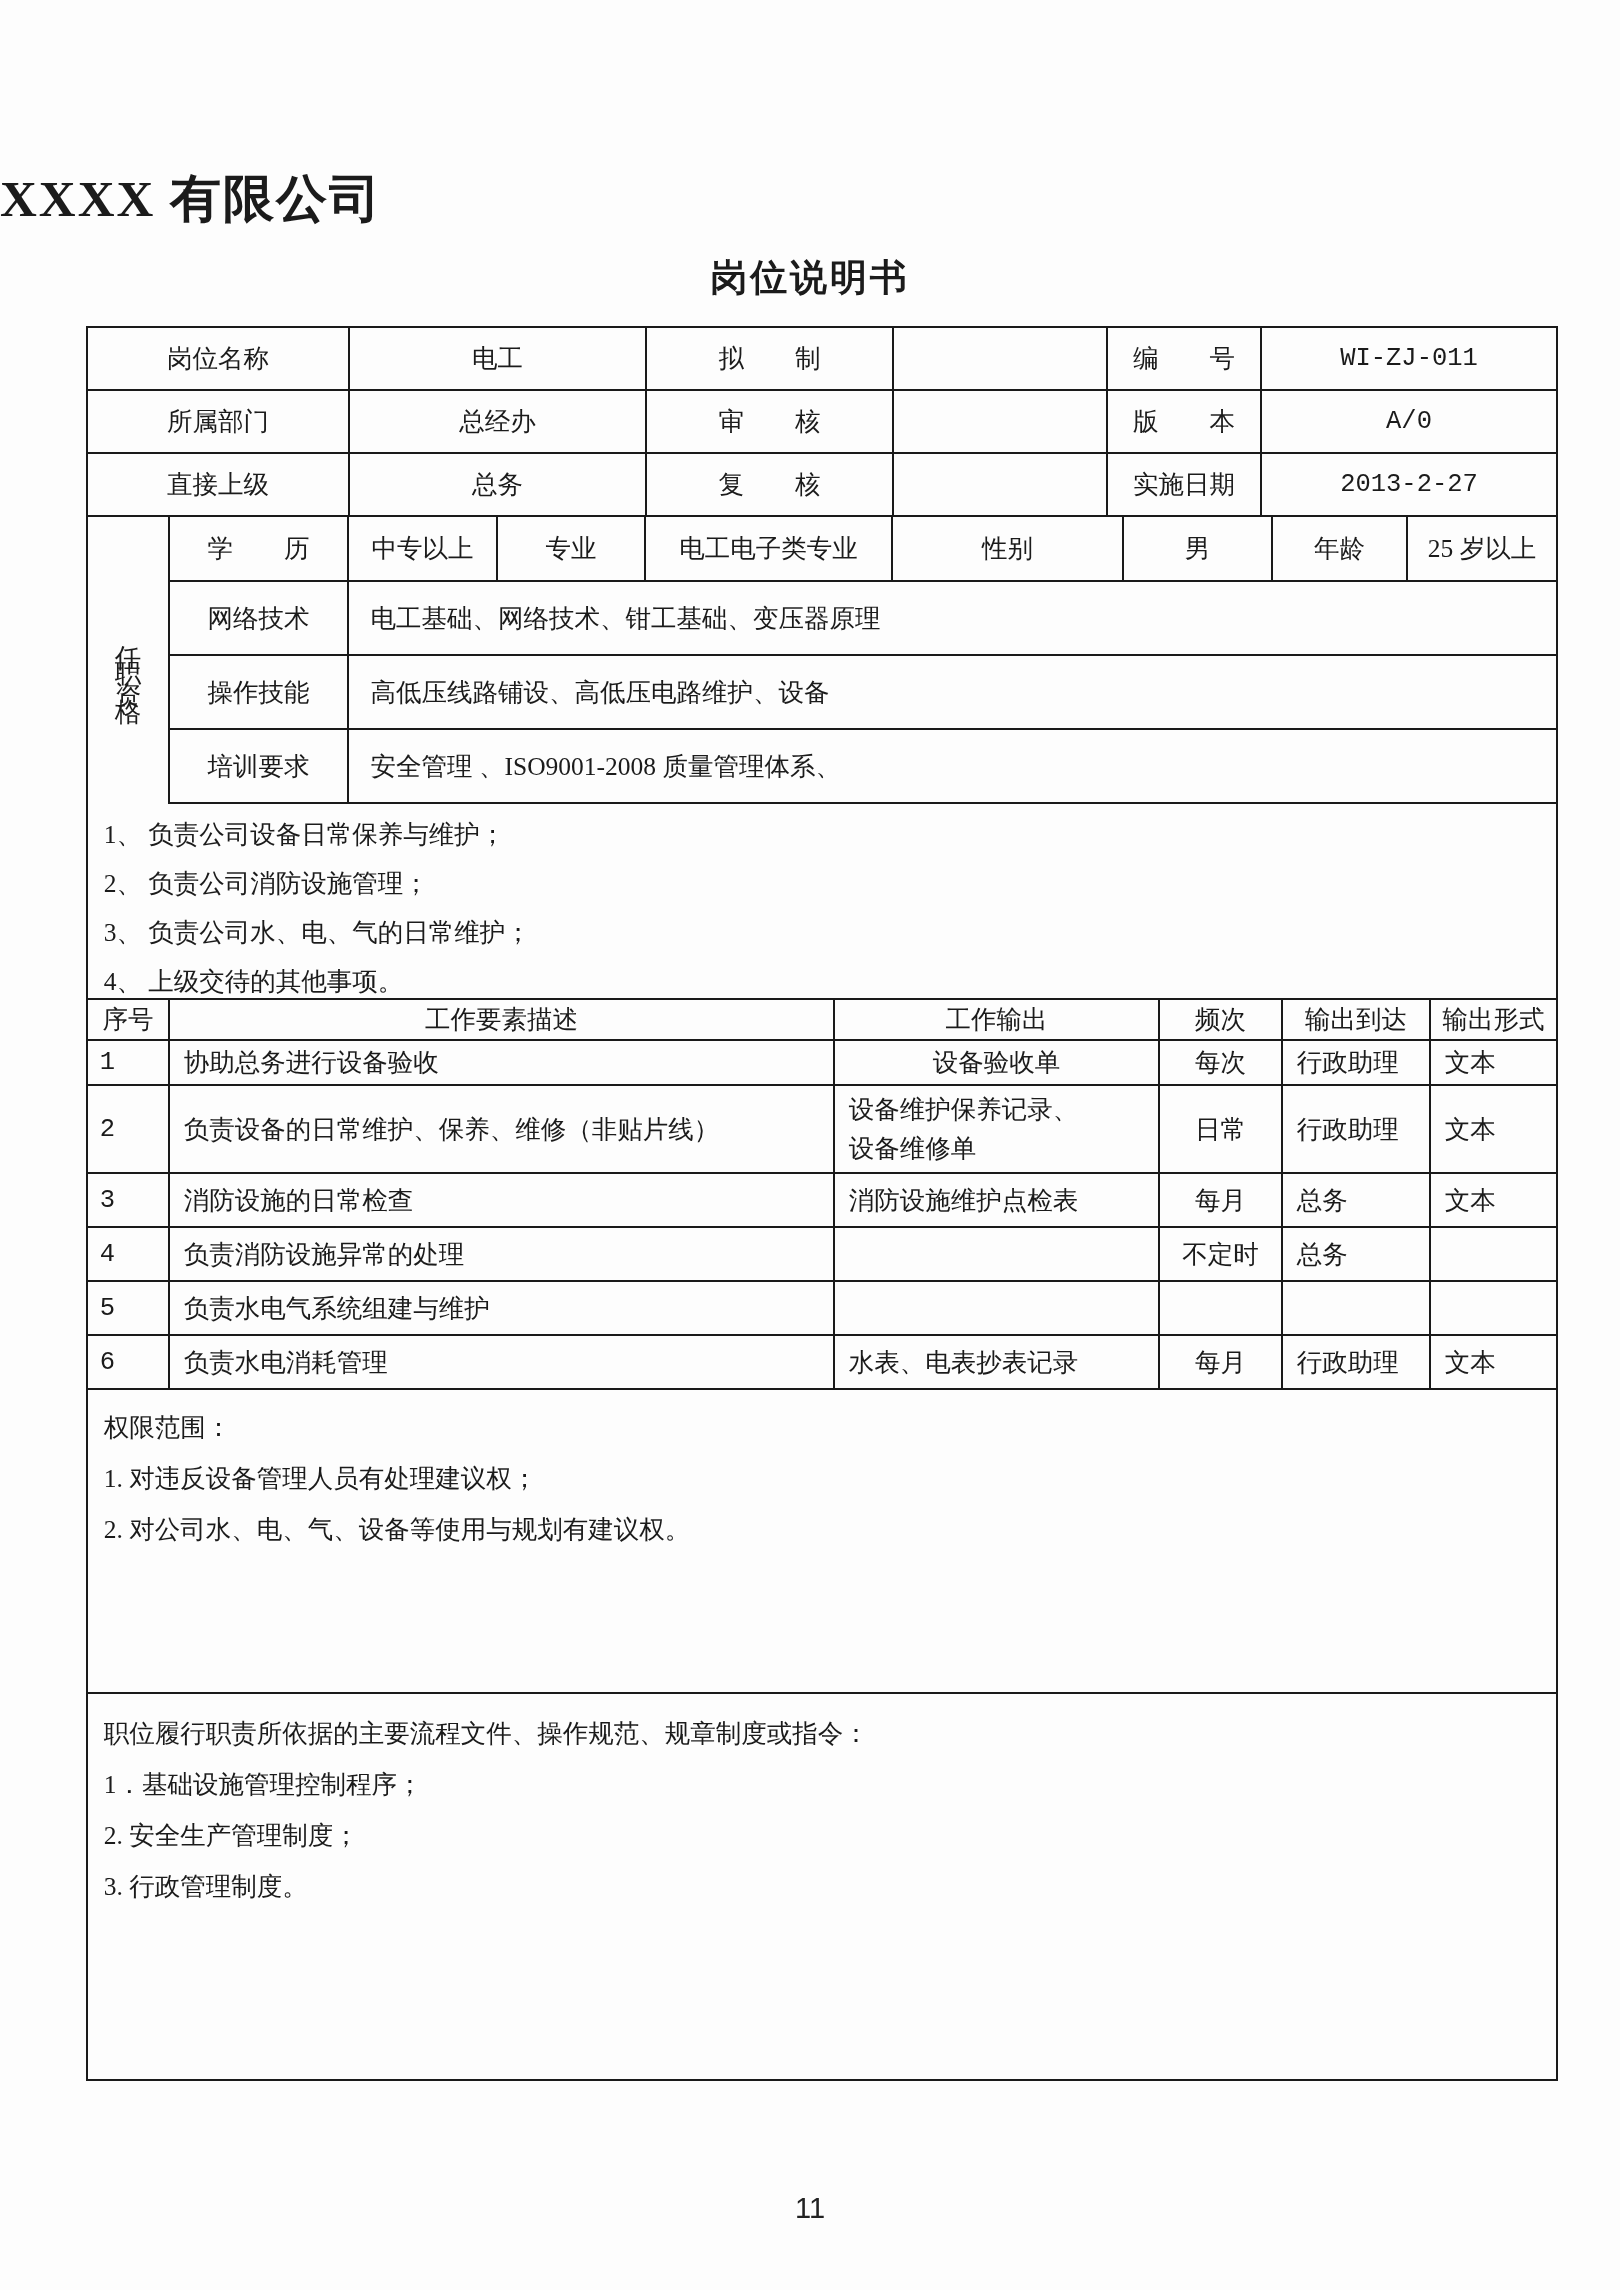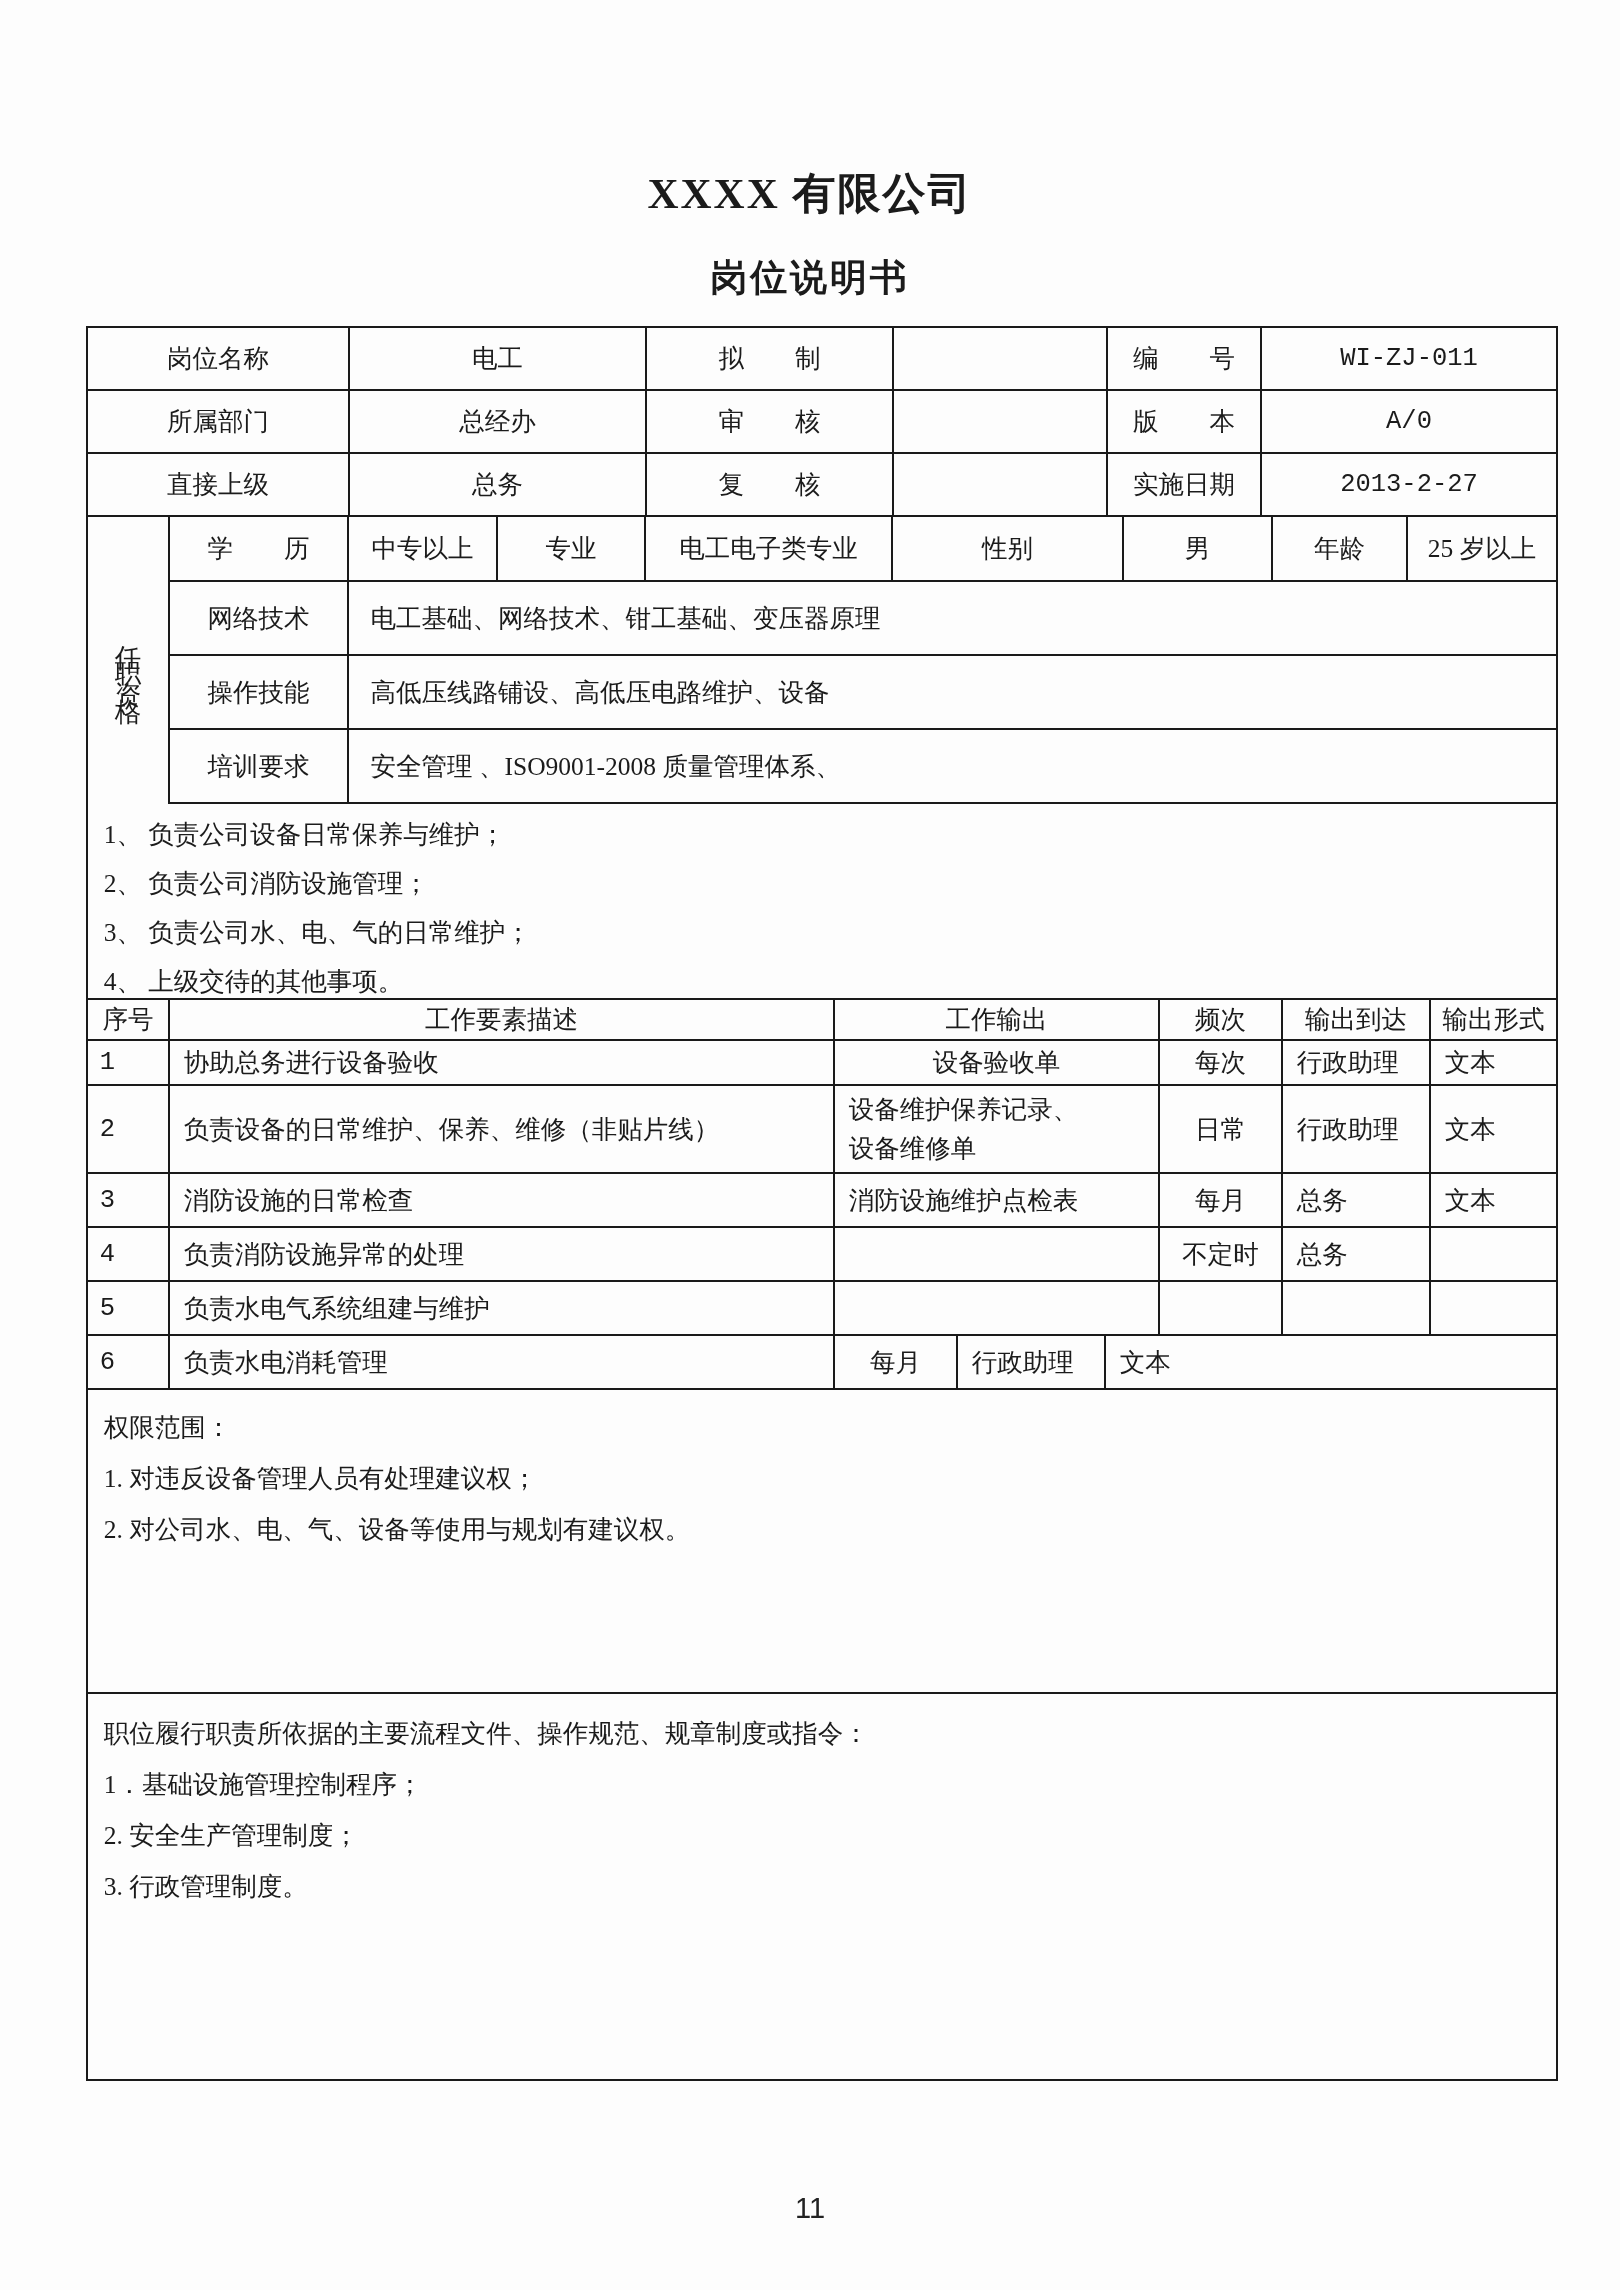--- a/index.html
+++ b/index.html
@@ -6,21 +6,21 @@
   html,body { background:#ffffff; }
   .page {
     position:relative;
     width:1620px; height:2291px;
     background:#fdfdfd;
     font-family:"Liberation Serif","DejaVu Serif",serif;
     color:#1b1b1b;
   }
   .doc-title {
     position:absolute; top:165px; left:0; width:100%;
-    text-align:center; font-size:43px; font-weight:bold;
+    font-size:51px; font-weight:bold;
     letter-spacing:2px;
   }
   .doc-subtitle {
     position:absolute; top:253px; left:0; width:100%;
     text-align:center; font-size:37px; font-weight:bold;
     letter-spacing:2.9px;
   }
   .tbl {
     position:absolute; left:86px; top:326px; width:1472px;
     border:2px solid #1a1a1a;
@@ -200,20 +200,21 @@
       <div class="cell ww1 num-cell mono">5</div>
       <div class="cell l ww2">负责水电气系统组建与维护</div>
       <div class="cell l ww3"></div>
       <div class="cell c ww4"></div>
       <div class="cell l ww5"></div>
       <div class="cell l ww6 last"></div>
     </div>
     <div class="row r-wt36">
       <div class="cell ww1 num-cell mono">6</div>
       <div class="cell l ww2">负责水电消耗管理</div>
+      <div class="cell l ww3">水表、电表抄表记录</div>
       <div class="cell c ww4">每月</div>
       <div class="cell l ww5">行政助理</div>
       <div class="cell l ww6 last">文本</div>
     </div>
 
     <div class="authority">
       <p>权限范围：</p>
       <p>1. 对违反设备管理人员有处理建议权；</p>
       <p>2. 对公司水、电、气、设备等使用与规划有建议权。</p>
     </div>

